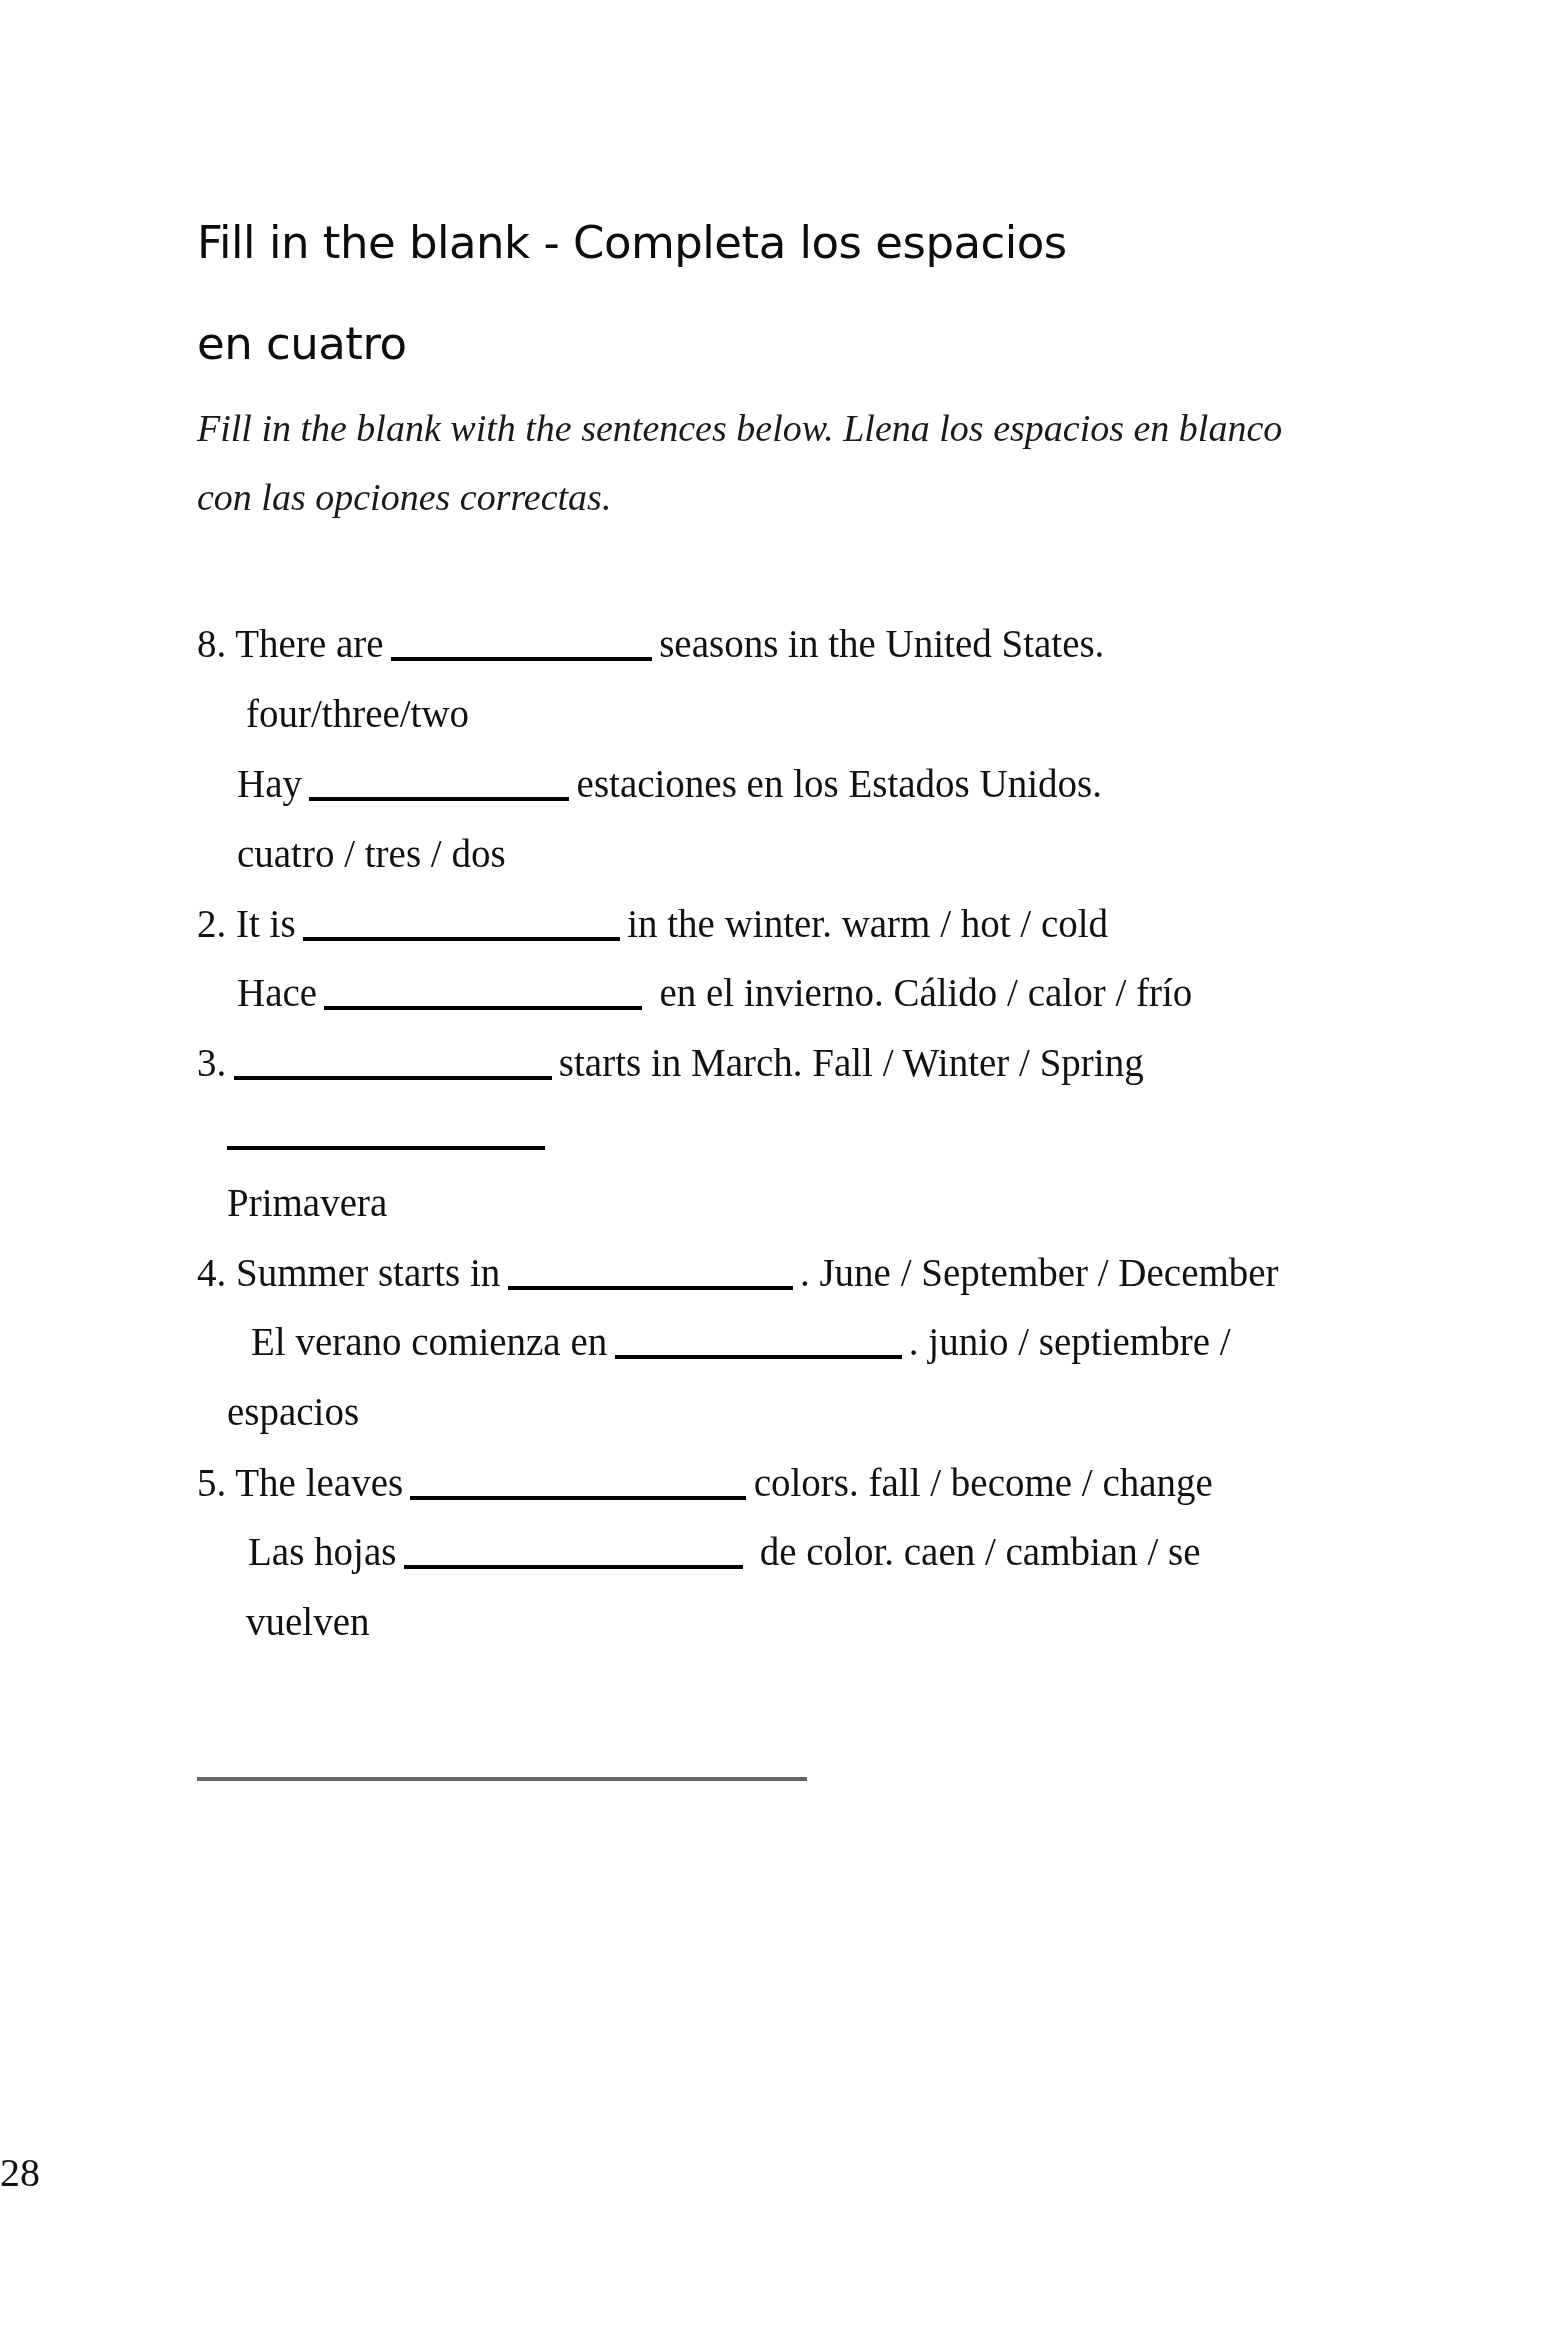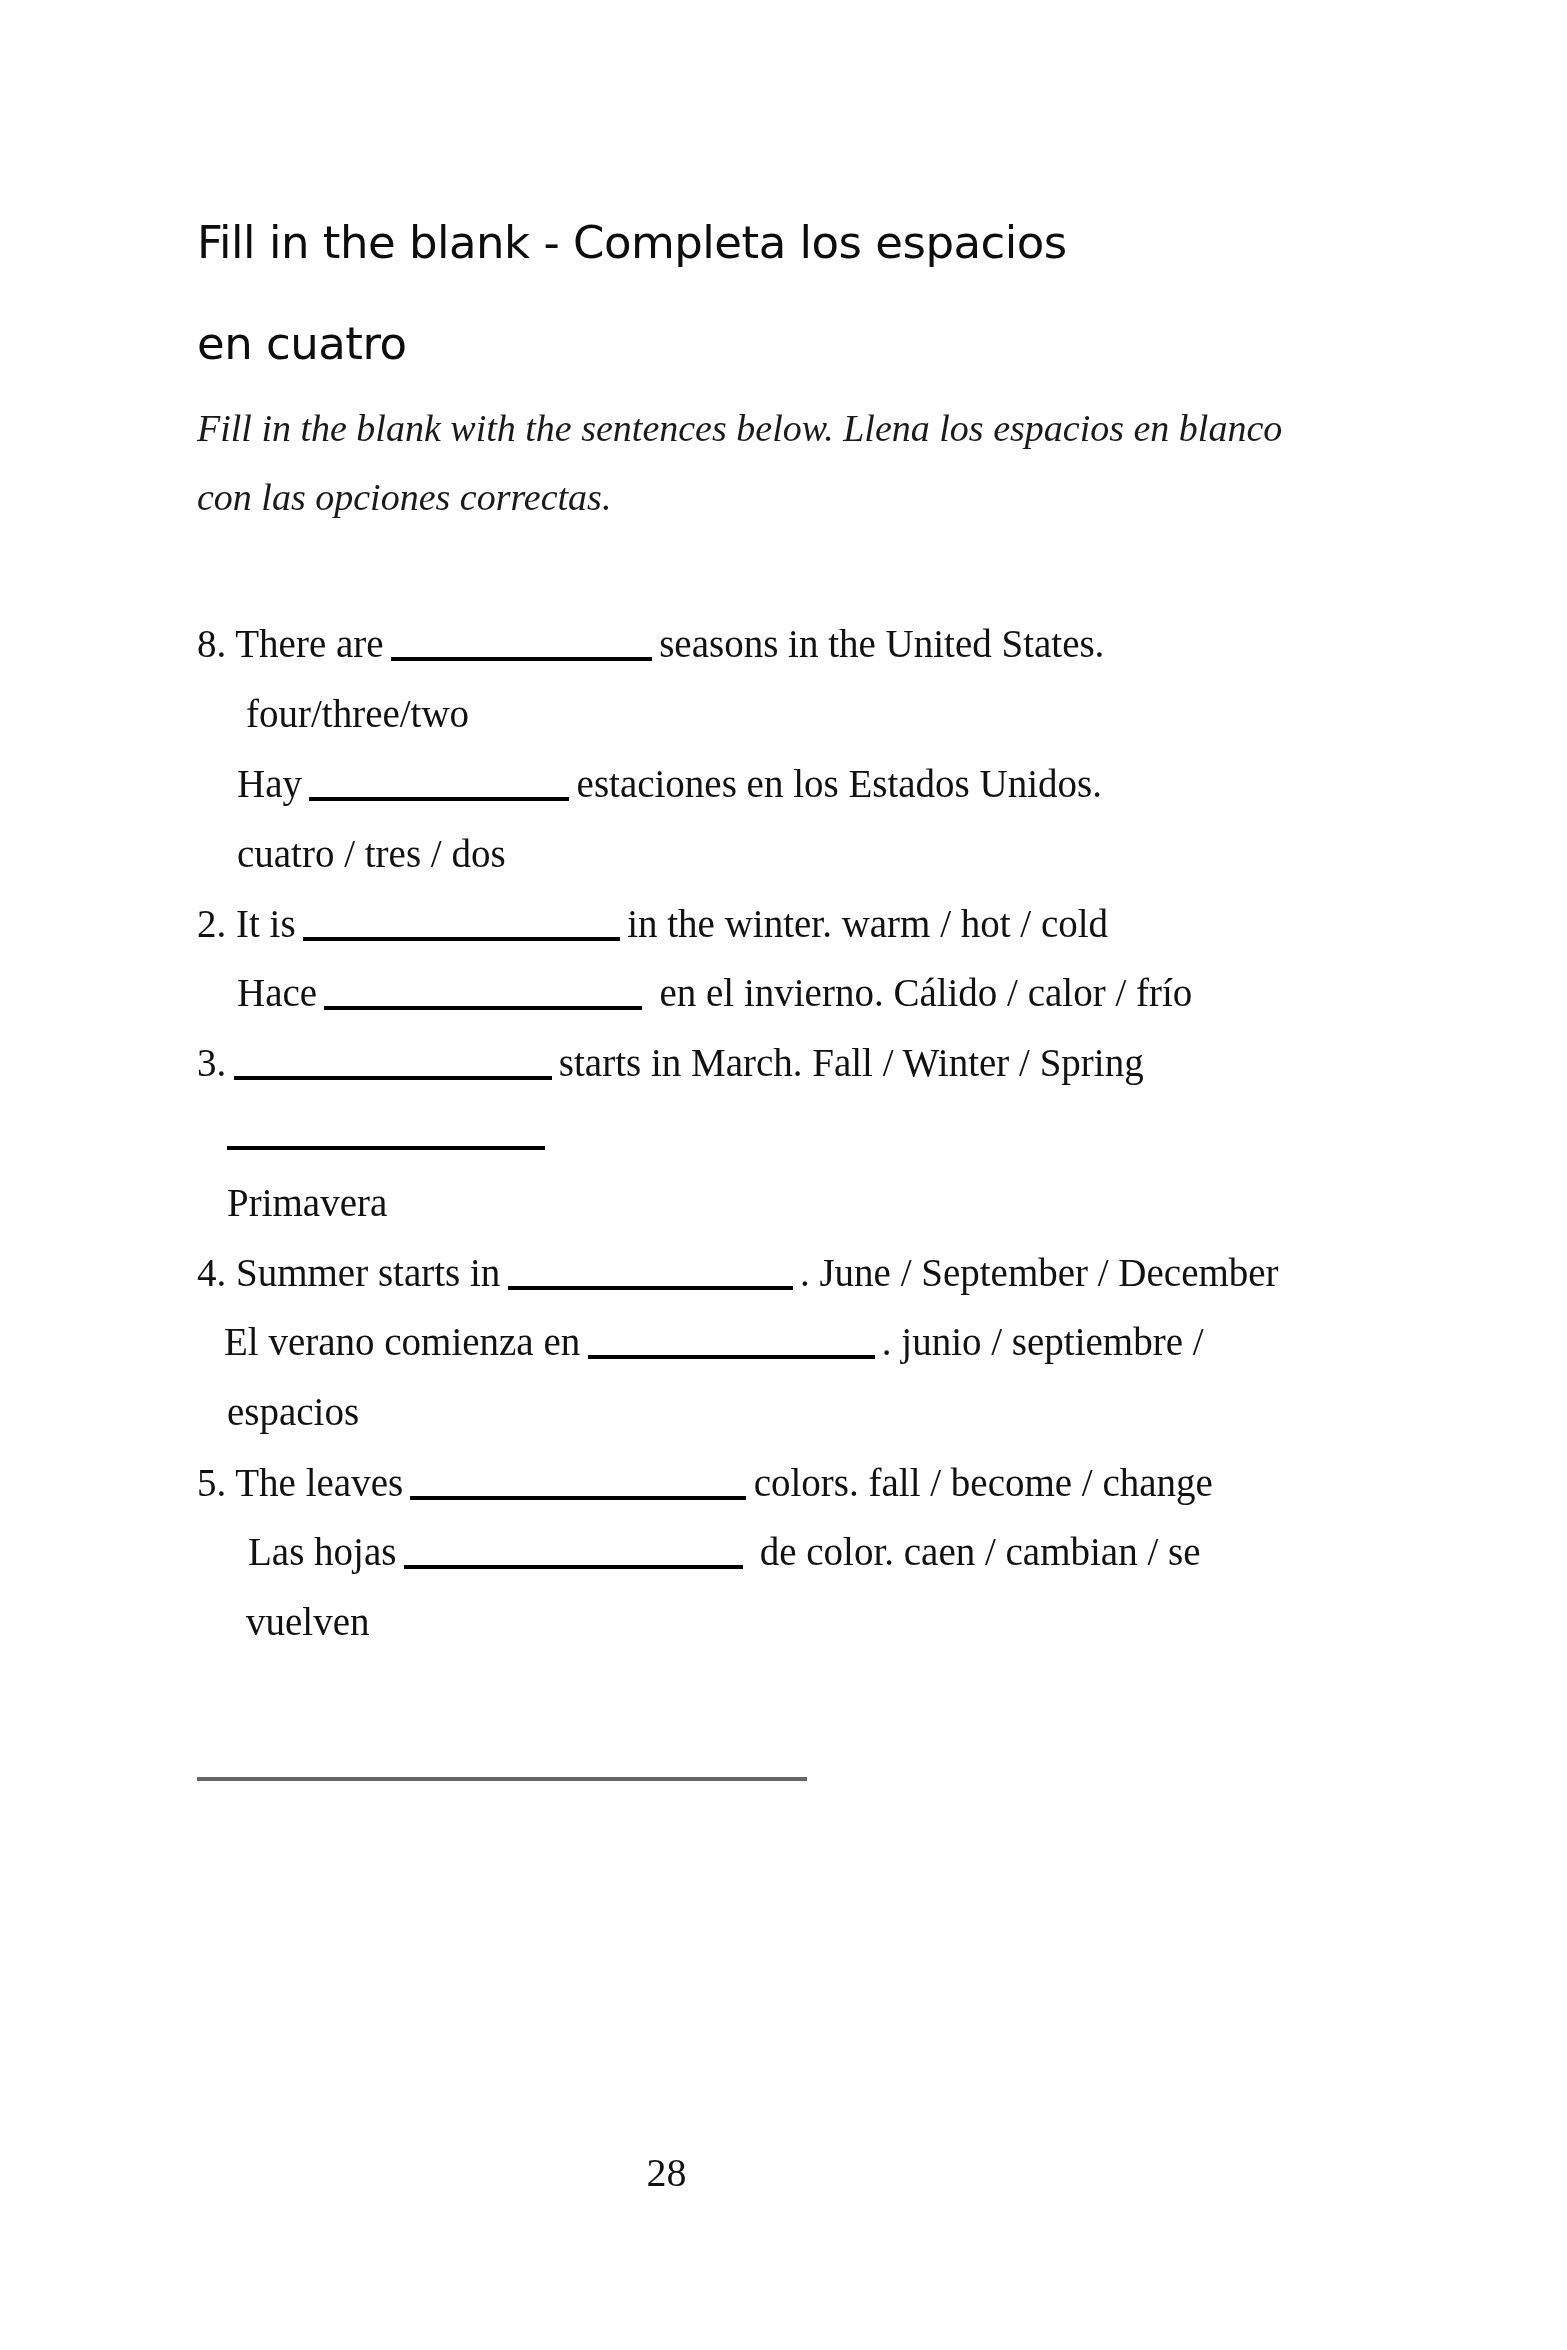--- a/index.html
+++ b/index.html
@@ -27,21 +27,21 @@
     border-bottom: 4.6px solid #000000;
     vertical-align: baseline; margin: 0 7.3px;
     position: relative; top: 3.7px;
   }
   .footer-rule {
     position: absolute; left: 197px; top: 1777px;
     width: 610px; height: 3.7px; background: #666666;
   }
   .page-number {
     position: absolute; left: 0; width: 1333px; top: 2153px;
-    text-align: center;
+    text-align: left;
     font-family: "Liberation Serif", serif; font-size: 40px;
     line-height: 1; color: #111111;
   }
 </style>
 </head>
 <body>
 
 <div>
   <div class="title" style="top:220px;">Fill in the blank - Completa los espacios</div>
   <div class="title" style="top:321px;">en cuatro</div>
@@ -53,21 +53,21 @@
       <div class="qline" style="left: 197px; top: 624px;"><span>8. There are</span><span class="blank" style="width: 261px;"></span><span>seasons in the United States.</span></div>
       <div class="qline" style="left: 246px; top: 694px;"><span>four/three/two</span></div>
       <div class="qline" style="left: 237px; top: 764px;"><span>Hay</span><span class="blank" style="width: 260px;"></span><span>estaciones en los Estados Unidos.</span></div>
       <div class="qline" style="left: 237px; top: 834px;"><span>cuatro / tres / dos</span></div>
       <div class="qline" style="left: 197px; top: 904px;"><span>2. It is</span><span class="blank" style="width: 317px;"></span><span>in the winter. warm / hot / cold</span></div>
       <div class="qline" style="left: 237px; top: 973px;"><span>Hace</span><span class="blank" style="width: 318px;"></span><span> en el invierno. Cálido / calor / frío</span></div>
       <div class="qline" style="left: 197px; top: 1043px;"><span>3.</span><span class="blank" style="width: 318px;"></span><span>starts in March. Fall / Winter / Spring</span></div>
       <div class="qline" style="left: 227px; top: 1113px;"><span class="blank" style="width: 318px; margin-left: 0px;"></span></div>
       <div class="qline" style="left: 227px; top: 1183px;"><span>Primavera</span></div>
       <div class="qline" style="left: 197px; top: 1253px; font-family: Liberation Serif, serif;"><span>4. Summer starts in</span><span class="blank" style="width: 285px;"></span><span>. June / September / December</span></div>
-      <div class="qline" style="left: 224px; top: 1322px;"><span>El verano comienza en</span><span class="blank" style="width: 287px;"></span><span>. junio / septiembre /</span></div>
+      <div class="qline" style="left: 251px; top: 1322px;"><span>El verano comienza en</span><span class="blank" style="width: 287px;"></span><span>. junio / septiembre /</span></div>
       <div class="qline" style="left: 227px; top: 1392px;"><span>espacios</span></div>
       <div class="qline" style="left: 197px; top: 1463px;"><span>5. The leaves</span><span class="blank" style="width: 336px;"></span><span>colors. fall / become / change</span></div>
       <div class="qline" style="left: 248px; top: 1532px;"><span>Las hojas</span><span class="blank" style="width: 339px;"></span><span> de color. caen / cambian / se</span></div>
       <div class="qline" style="left: 246px; top: 1602px;"><span>vuelven</span></div>
     </div>
 
   <div class="footer-rule"></div>
   <div class="page-number">28</div>
 </div>
 

